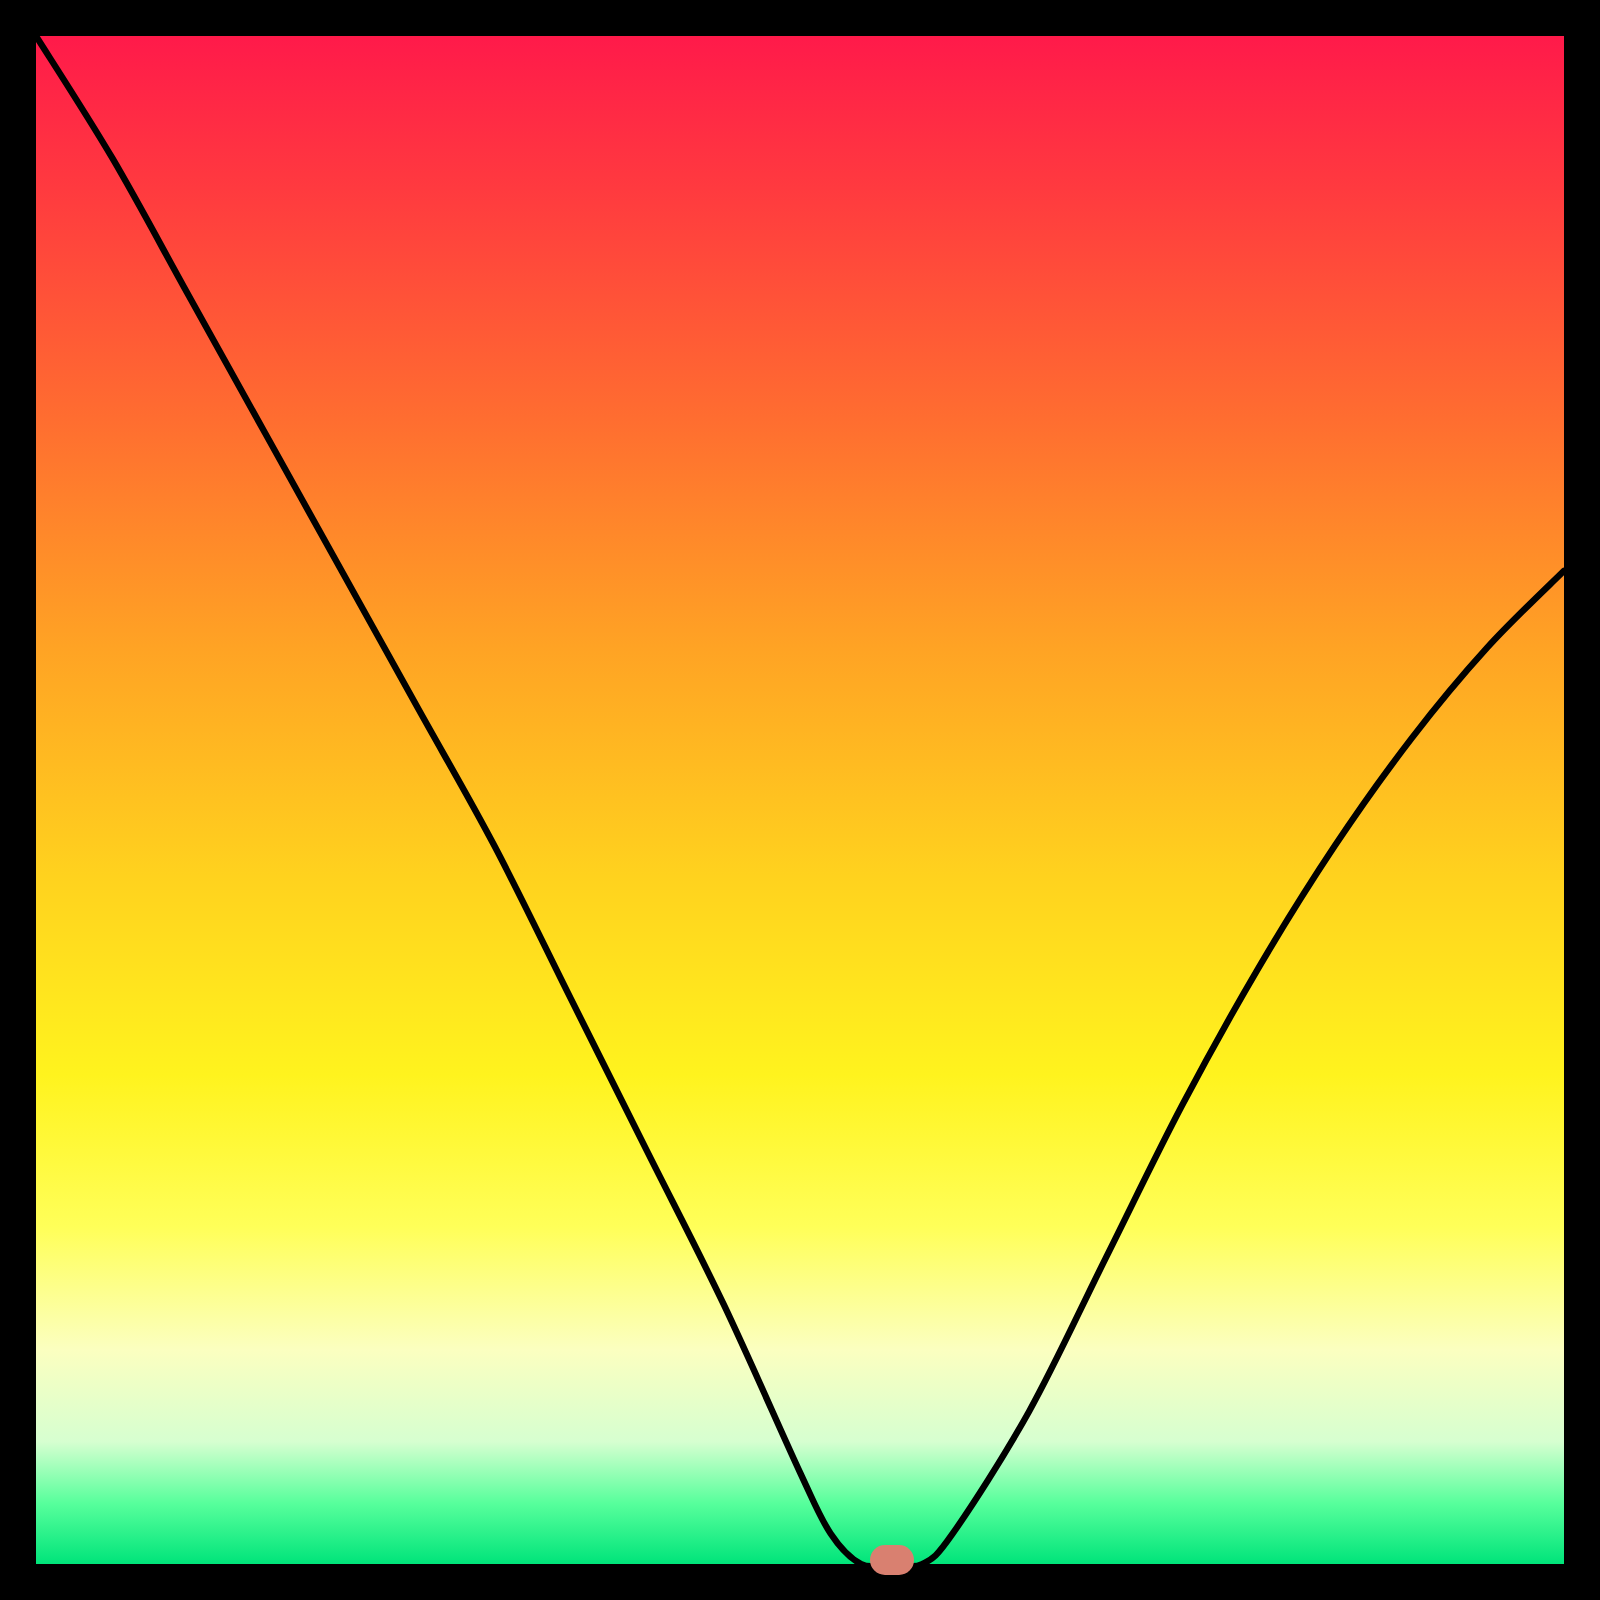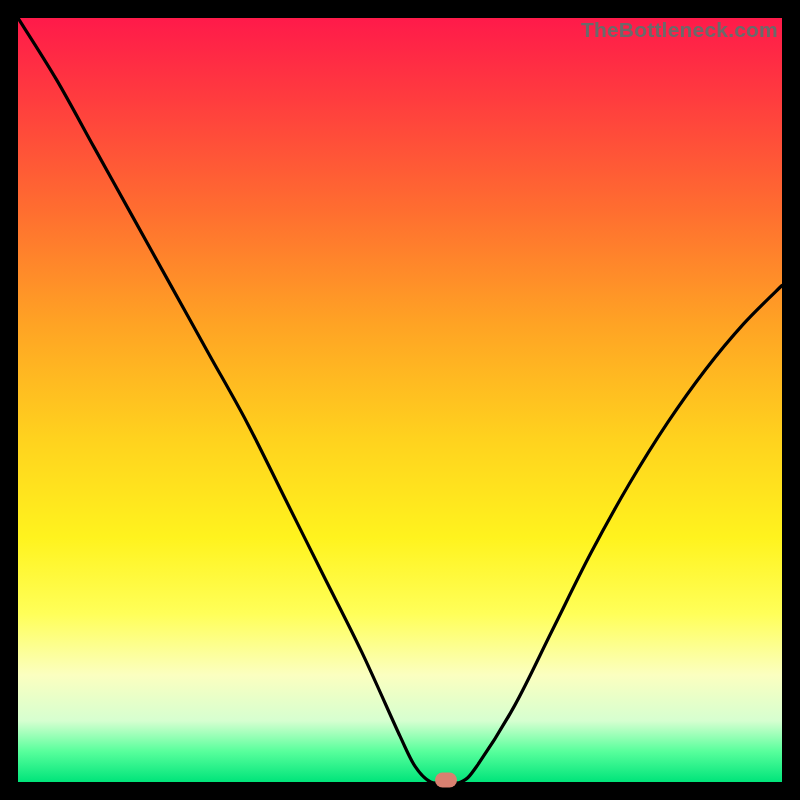--- a/index.html
+++ b/index.html
@@ -52,19 +52,18 @@
     background: #d98070;
     border-radius: 8px;
     transform: translate(-50%, -50%);
   }
 </style>
 </head>
 <body>
 
 <div class="frame">
   <div class="plot-area">
-    <div class="watermark">TheBottleneck.com</div>
     <svg class="curve" viewBox="0 0 764 764" preserveAspectRatio="none">
       <path id="curve-path" fill="none" stroke="#000" stroke-width="3.2" stroke-linejoin="round" stroke-linecap="round" d="M 0 0 C 6.366666666666667 10.186666666666667 25.46666666666667 39.47333333333334 38.2 61.120000000000005 C 50.93333333333334 82.76666666666667 63.66666666666667 106.96 76.4 129.88 C 89.13333333333334 152.79999999999998 101.86666666666666 175.72 114.6 198.64 C 127.33333333333333 221.55999999999997 140.06666666666666 244.48 152.8 267.4 C 165.53333333333336 290.32 178.26666666666668 313.23999999999995 191 336.15999999999997 C 203.73333333333332 359.08 216.46666666666667 380.7266666666667 229.2 404.92 C 241.9333333333333 429.11333333333334 254.66666666666663 455.85333333333335 267.4 481.32 C 280.1333333333333 506.78666666666663 292.8666666666667 532.2533333333333 305.6 557.72 C 318.33333333333337 583.1866666666667 331.06666666666666 607.38 343.8 634.12 C 356.53333333333336 660.86 373.08666666666664 699.06 382 718.16 C 390.91333333333336 737.26 392.1866666666667 741.08 397.28000000000003 748.72 C 402.37333333333333 756.36 407.4666666666667 761.4533333333334 412.56 764 C 417.6533333333333 766.5466666666666 422.7466666666667 764 427.84000000000003 764 C 432.93333333333334 764 438.02666666666664 766.5466666666666 443.11999999999995 764 C 448.21333333333325 761.4533333333334 449.4866666666666 761.4533333333334 458.4 748.72 C 467.31333333333333 735.9866666666667 483.8666666666667 710.52 496.6 687.6 C 509.33333333333337 664.6800000000001 522.0666666666666 636.6666666666667 534.8 611.2 C 547.5333333333333 585.7333333333333 560.2666666666667 558.9933333333333 573 534.8 C 585.7333333333333 510.6066666666666 598.4666666666667 487.6866666666666 611.2 466.03999999999996 C 623.9333333333334 444.3933333333333 636.6666666666666 424.02 649.4 404.92 C 662.1333333333333 385.82000000000005 674.8666666666667 367.99333333333334 687.6 351.44 C 700.3333333333334 334.88666666666666 713.0666666666666 319.6066666666667 725.8 305.6 C 738.5333333333333 291.59333333333336 757.6333333333333 273.76666666666665 764 267.4"></path>
     </svg>
     <div class="marker" id="marker" style="left: 427.84px; top: 762px;"></div>
   </div>
 </div>
 
 </body></html>

